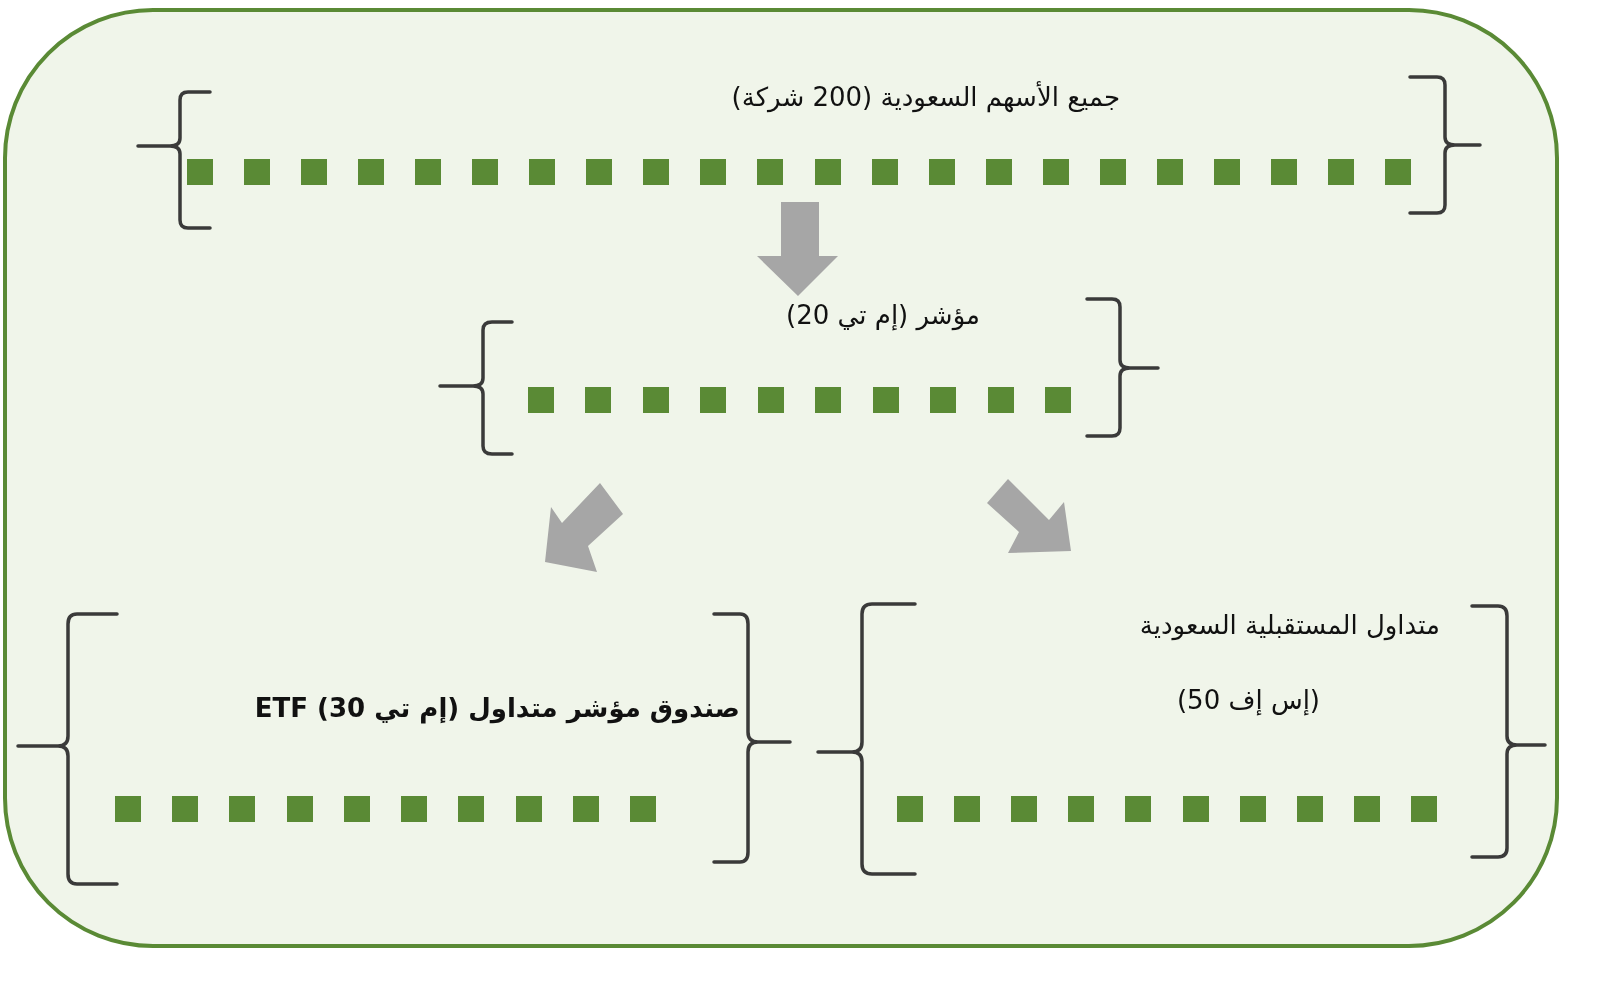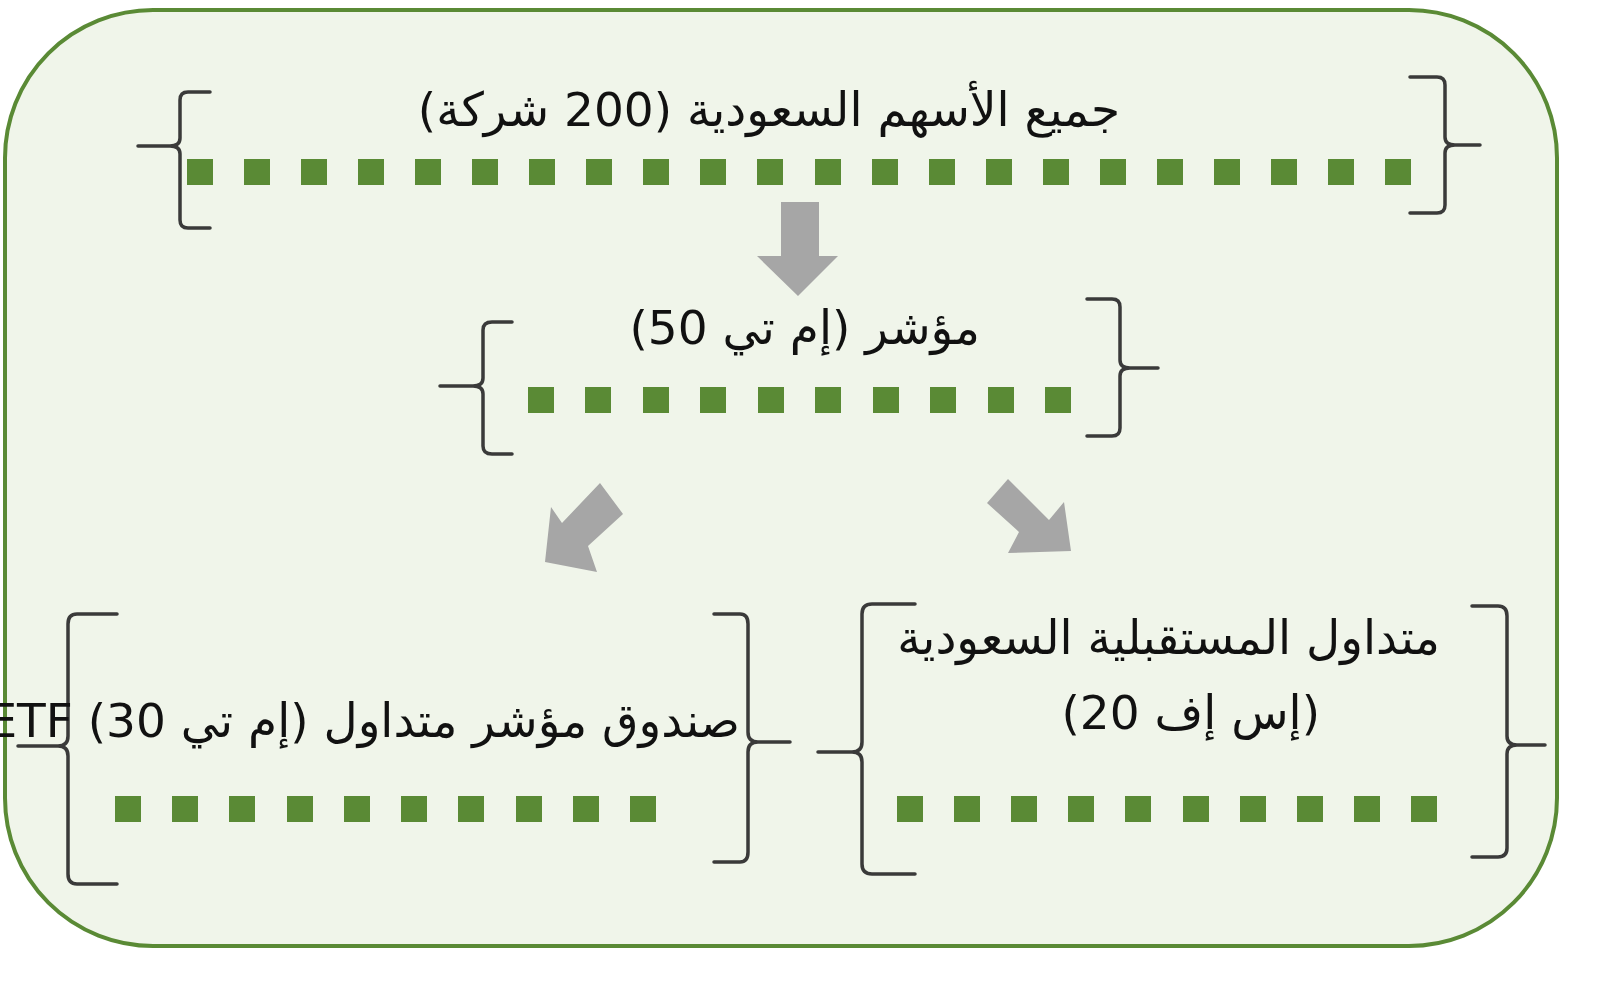--- a/index.html
+++ b/index.html
@@ -28,21 +28,21 @@
     .svg-layer {
       position: absolute;
       left: 0;
       top: 0;
       width: 1597px;
       height: 990px;
     }
     .label {
       position: absolute;
       color: #111111;
-      font-size: 47px;
+      font-size: 26px;
       line-height: 1.2;
       white-space: nowrap;
       text-align: right;
       direction: rtl;
     }
     .sq-row {
       position: absolute;
       display: flex;
       justify-content: space-between;
     }
@@ -103,50 +103,50 @@
   <div class="sq"></div>
   <div class="sq"></div>
   <div class="sq"></div>
   <div class="sq"></div>
   <div class="sq"></div>
   <div class="sq"></div>
   <div class="sq"></div>
   <div class="sq"></div>
 </div>
 
-<div class="label" style="left: 640px; top: 300px; width: 340px;">مؤشر (إم تي 50)</div>
+<div class="label" style="left: 640px; top: 300px; width: 340px;">مؤشر (إم تي 20)</div>
 <div class="sq-row" style="left: 528px; top: 387px; width: 543px;">
   <div class="sq"></div>
   <div class="sq"></div>
   <div class="sq"></div>
   <div class="sq"></div>
   <div class="sq"></div>
   <div class="sq"></div>
   <div class="sq"></div>
   <div class="sq"></div>
   <div class="sq"></div>
   <div class="sq"></div>
 </div>
 
-<div class="label" style="left: 90px; top: 693px; width: 650px;">صندوق مؤشر متداول (إم تي 30)  ETF</div>
+<div class="label" style="left: 90px; top: 693px; width: 650px; font-weight: bold;">صندوق مؤشر متداول (إم تي 30)  ETF</div>
 <div class="sq-row" style="left: 115px; top: 796px; width: 541px;">
   <div class="sq"></div>
   <div class="sq"></div>
   <div class="sq"></div>
   <div class="sq"></div>
   <div class="sq"></div>
   <div class="sq"></div>
   <div class="sq"></div>
   <div class="sq"></div>
   <div class="sq"></div>
   <div class="sq"></div>
 </div>
 
 <div class="label" style="left: 960px; top: 610px; width: 480px;">متداول المستقبلية السعودية</div>
-<div class="label" style="left: 1090px; top: 685px; width: 230px;">(إس إف 20)</div>
+<div class="label" style="left: 1090px; top: 685px; width: 230px;">(إس إف 50)</div>
 <div class="sq-row" style="left: 897px; top: 796px; width: 540px;">
   <div class="sq"></div>
   <div class="sq"></div>
   <div class="sq"></div>
   <div class="sq"></div>
   <div class="sq"></div>
   <div class="sq"></div>
   <div class="sq"></div>
   <div class="sq"></div>
   <div class="sq"></div>

